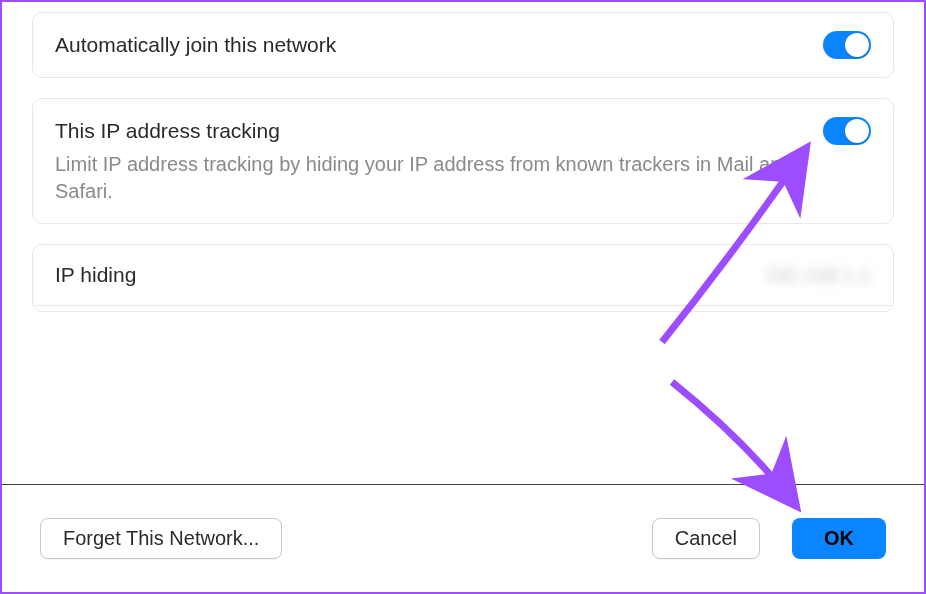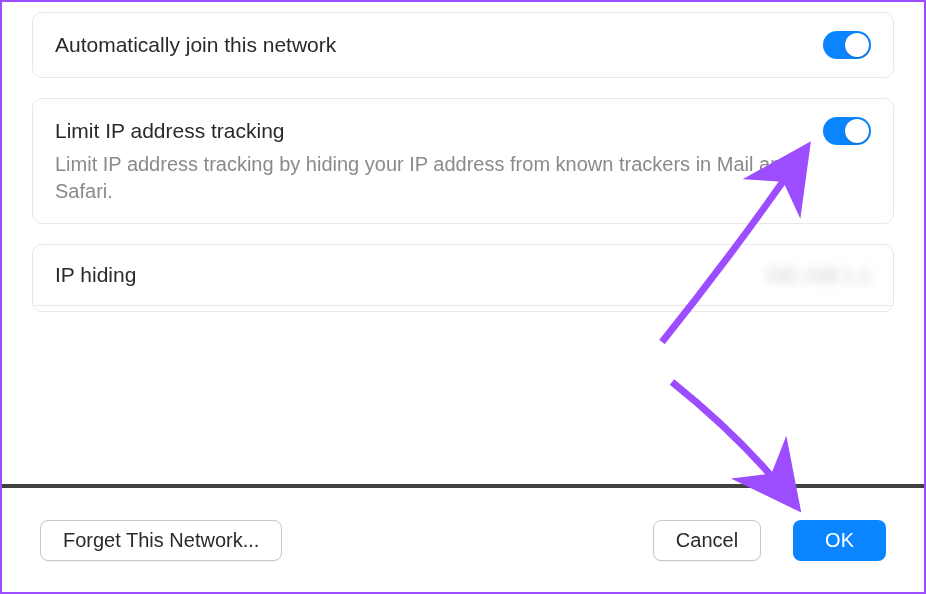--- a/index.html
+++ b/index.html
@@ -73,21 +73,21 @@
       color: #c8c8c8;
       filter: blur(5px);
       user-select: none;
     }
     .footer {
       position: absolute;
       bottom: 0;
       left: 0;
       right: 0;
       height: 108px;
-      border-top: 4px solid #404040;
+      border-top: 1px solid #404040;
       background: #fff;
       display: flex;
       align-items: center;
       justify-content: space-between;
       padding: 0 38px;
     }
     .btn {
       font-size: 20px;
       padding: 8px 22px;
       border-radius: 8px;
@@ -96,22 +96,23 @@
     }
     .btn-secondary {
       background: #fff;
       border: 1px solid #c8c8c8;
       color: #2a2a2a;
       box-shadow: 0 1px 1px rgba(0,0,0,0.04);
     }
     .btn-primary {
       background: #0a84ff;
       border: none;
-      color: #ffffff;
+      color: #000000;
       padding: 0 32px;
+      font-weight: bold;
     }
     .footer-right {
       display: flex;
       gap: 32px;
     }
     
     .arrow {
       position: absolute;
       pointer-events: none;
     }
@@ -128,21 +129,21 @@
         <div class="toggle on">
             <div class="knob"></div>
           </div>
       </div>
     </div>
   </div>
 
   <div class="section">
     <div class="row">
       <div class="row-header">
-        <div class="row-title">Limit IP address tracking</div>
+        <div class="row-title">This IP address tracking</div>
         <div class="toggle on">
             <div class="knob"></div>
           </div>
       </div>
       <div class="row-desc">Limit IP address tracking by hiding your IP address from known trackers in Mail and Safari.</div>
     </div>
   </div>
 
   <div class="section">
     <div class="row">

